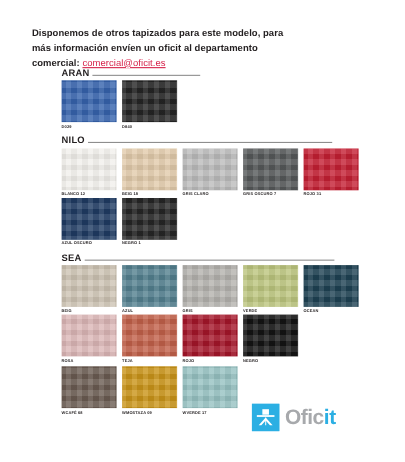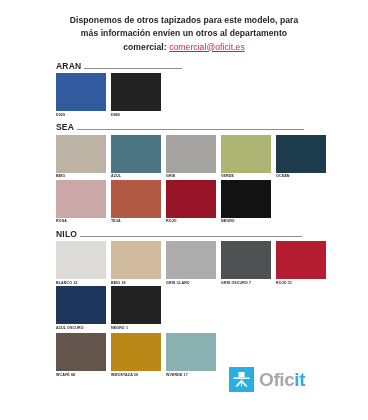--- a/index.html
+++ b/index.html
@@ -12,22 +12,22 @@
     background: #ffffff;
     font-family: "Liberation Sans", sans-serif;
     overflow: hidden;
     position: relative;
   }
 
   
   .header {
     width: 310px;
     margin: 0 auto;
-    padding-top: 14px;
-    text-align: center;
+    padding-top: 24px;
+    text-align: left;
     font-size: 8.6px;
     font-weight: bold;
     line-height: 1.55;
     color: #231f20;
     letter-spacing: 0.05px;
   }
   .header .email {
     color: #d6224a;
     font-weight: normal;
   }
@@ -127,21 +127,21 @@
     letter-spacing: -0.4px;
     line-height: 1;
   }
   .logo-word .accent { color: #2bafe3; }
 </style>
 </head>
 <body>
 
 <div class="header">
   <div>Disponemos de otros tapizados para este modelo, para</div>
-  <div>más información envíen un otros al departamento</div>
+  <div>más información envíen un oficit al departamento</div>
   <div>
     <span>comercial: </span><a class="email" href="#">comercial@oficit.es</a>
   </div>
 </div>
 
 <div class="catalog">
 
   <div class="section">
     <div class="section-head">
       <span class="section-title">ARAN</span>
@@ -154,20 +154,59 @@
       </div>
       <div class="swatch-cell">
         <div class="swatch-chip" style="background:#252525"></div>
         <div class="swatch-label">D840</div>
       </div>
     </div>
   </div>
 
   <div class="section">
     <div class="section-head">
+      <span class="section-title">NILO</span>
+      <span class="section-rule rule-nilo"></span>
+    </div>
+    <div class="swatch-row">
+      <div class="swatch-cell">
+        <div class="swatch-chip" style="background:#f2f0ec"></div>
+        <div class="swatch-label">BLANCO 12</div>
+      </div>
+      <div class="swatch-cell">
+        <div class="swatch-chip" style="background:#e2cbab"></div>
+        <div class="swatch-label">BEIG 18</div>
+      </div>
+      <div class="swatch-cell">
+        <div class="swatch-chip" style="background:#bcbcbc"></div>
+        <div class="swatch-label">GRIS CLARO</div>
+      </div>
+      <div class="swatch-cell">
+        <div class="swatch-chip" style="background:#56595a"></div>
+        <div class="swatch-label">GRIS OSCURO 7</div>
+      </div>
+      <div class="swatch-cell">
+        <div class="swatch-chip" style="background:#c41f33"></div>
+        <div class="swatch-label">ROJO 31</div>
+      </div>
+    </div>
+    <div class="swatch-row">
+      <div class="swatch-cell">
+        <div class="swatch-chip" style="background:#1f3b63"></div>
+        <div class="swatch-label">AZUL OSCURO</div>
+      </div>
+      <div class="swatch-cell">
+        <div class="swatch-chip" style="background:#262626"></div>
+        <div class="swatch-label">NEGRO 1</div>
+      </div>
+    </div>
+  </div>
+
+  <div class="section">
+    <div class="section-head">
       <span class="section-title">SEA</span>
       <span class="section-rule rule-sea"></span>
     </div>
     <div class="swatch-row">
       <div class="swatch-cell">
         <div class="swatch-chip" style="background:#cdc3b3"></div>
         <div class="swatch-label">BEIG</div>
       </div>
       <div class="swatch-cell">
         <div class="swatch-chip" style="background:#53808f"></div>
@@ -195,59 +234,20 @@
         <div class="swatch-chip" style="background:#c2614a"></div>
         <div class="swatch-label">TEJA</div>
       </div>
       <div class="swatch-cell">
         <div class="swatch-chip" style="background:#a5162a"></div>
         <div class="swatch-label">ROJO</div>
       </div>
       <div class="swatch-cell">
         <div class="swatch-chip" style="background:#141414"></div>
         <div class="swatch-label">NEGRO</div>
-      </div>
-    </div>
-  </div>
-
-  <div class="section">
-    <div class="section-head">
-      <span class="section-title">NILO</span>
-      <span class="section-rule rule-nilo"></span>
-    </div>
-    <div class="swatch-row">
-      <div class="swatch-cell">
-        <div class="swatch-chip" style="background:#f2f0ec"></div>
-        <div class="swatch-label">BLANCO 12</div>
-      </div>
-      <div class="swatch-cell">
-        <div class="swatch-chip" style="background:#e2cbab"></div>
-        <div class="swatch-label">BEIG 18</div>
-      </div>
-      <div class="swatch-cell">
-        <div class="swatch-chip" style="background:#bcbcbc"></div>
-        <div class="swatch-label">GRIS CLARO</div>
-      </div>
-      <div class="swatch-cell">
-        <div class="swatch-chip" style="background:#56595a"></div>
-        <div class="swatch-label">GRIS OSCURO 7</div>
-      </div>
-      <div class="swatch-cell">
-        <div class="swatch-chip" style="background:#c41f33"></div>
-        <div class="swatch-label">ROJO 31</div>
-      </div>
-    </div>
-    <div class="swatch-row">
-      <div class="swatch-cell">
-        <div class="swatch-chip" style="background:#1f3b63"></div>
-        <div class="swatch-label">AZUL OSCURO</div>
-      </div>
-      <div class="swatch-cell">
-        <div class="swatch-chip" style="background:#262626"></div>
-        <div class="swatch-label">NEGRO 1</div>
       </div>
     </div>
   </div>
 
   <div class="section">
     <div class="swatch-row">
       <div class="swatch-cell">
         <div class="swatch-chip" style="background:#6b5c52"></div>
         <div class="swatch-label">WCAFÉ 68</div>
       </div>

